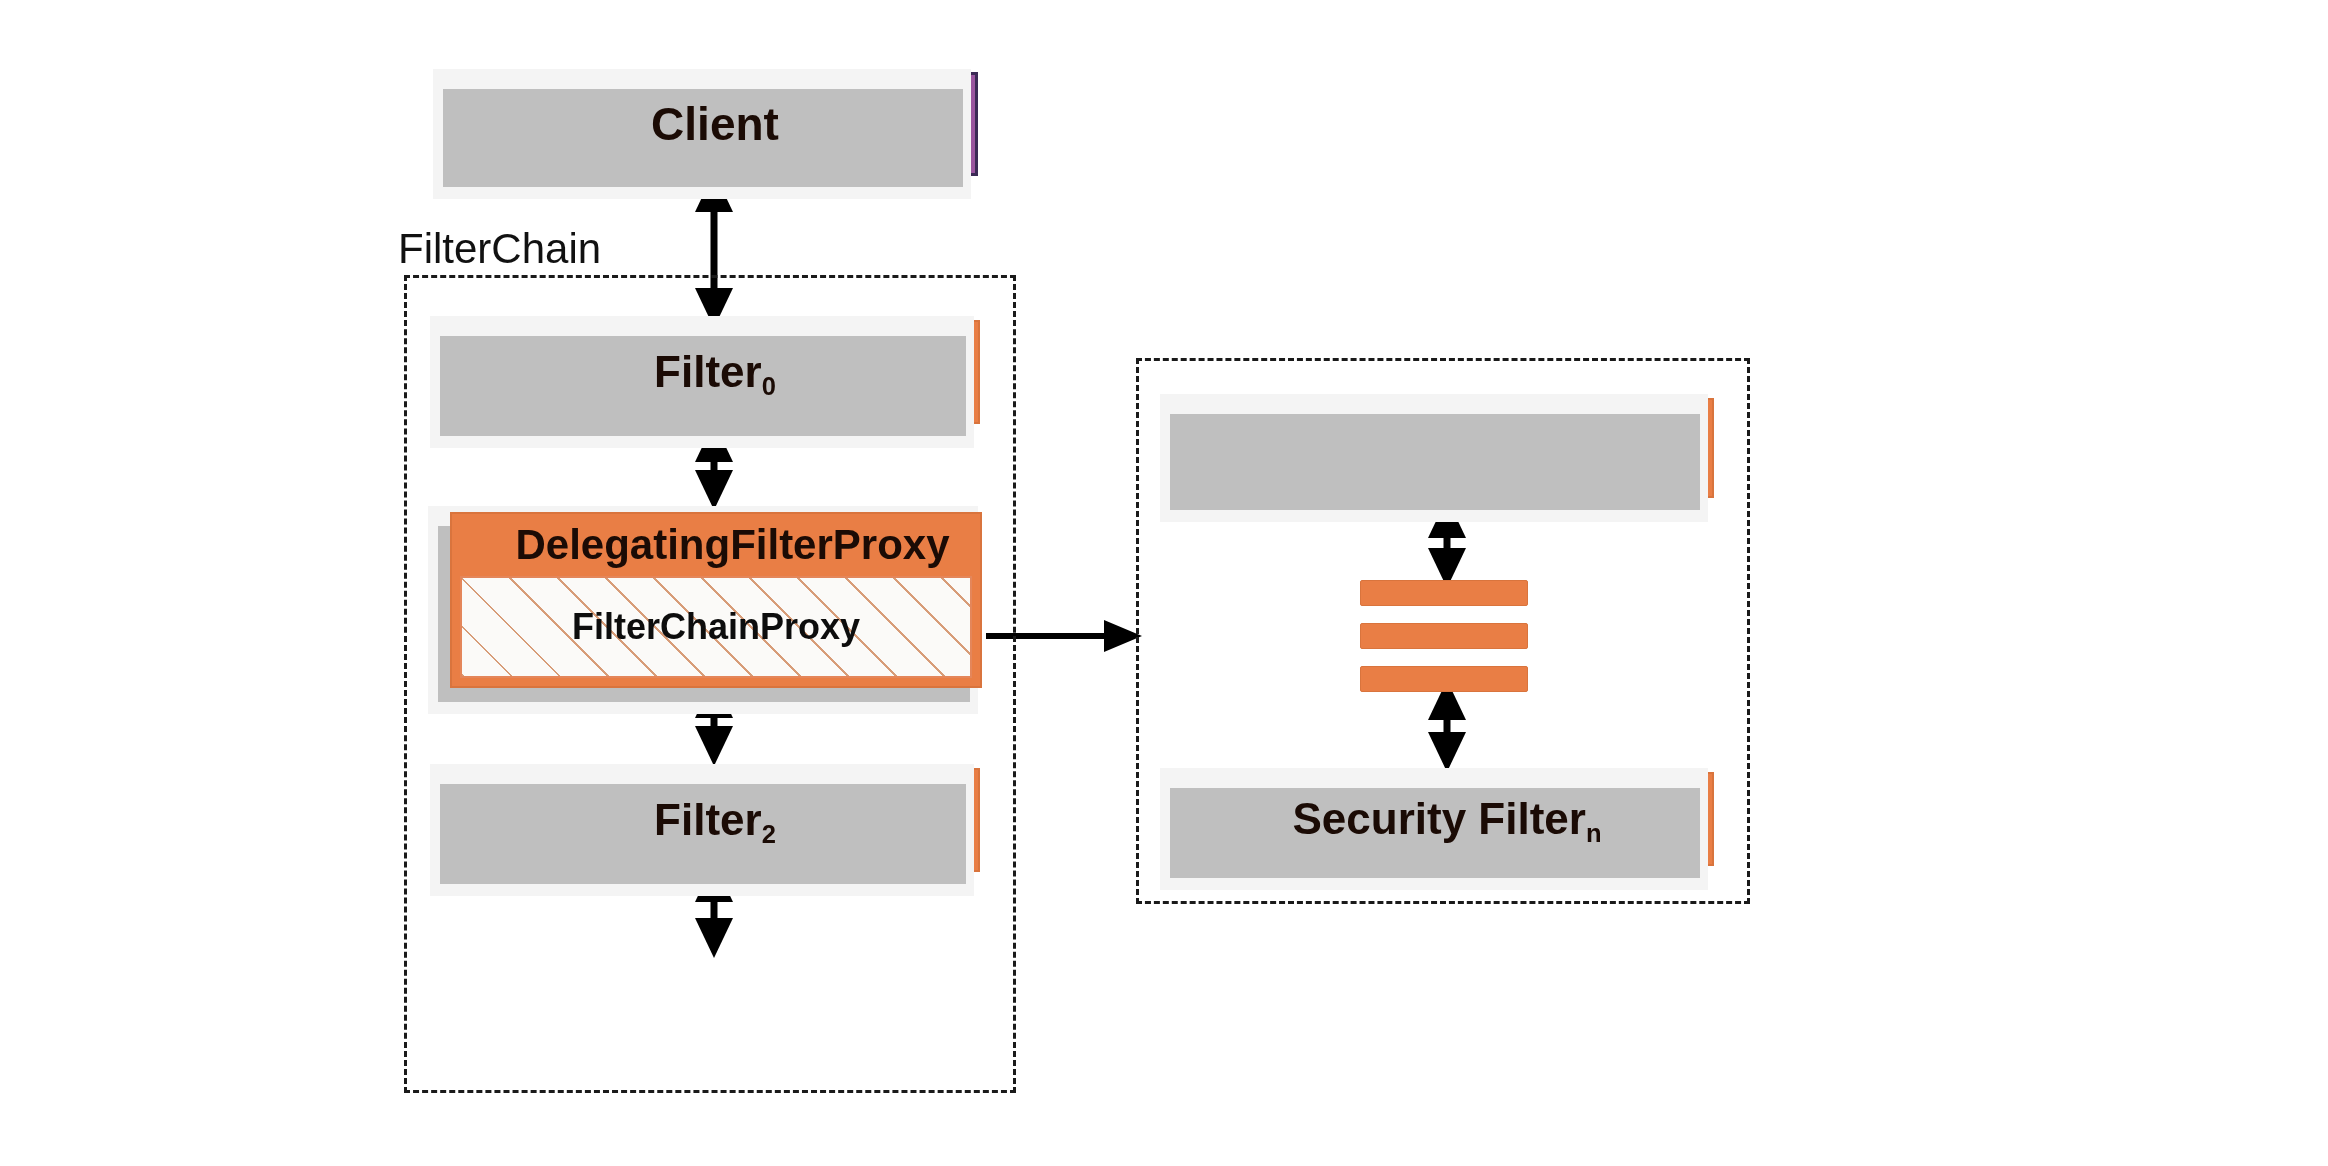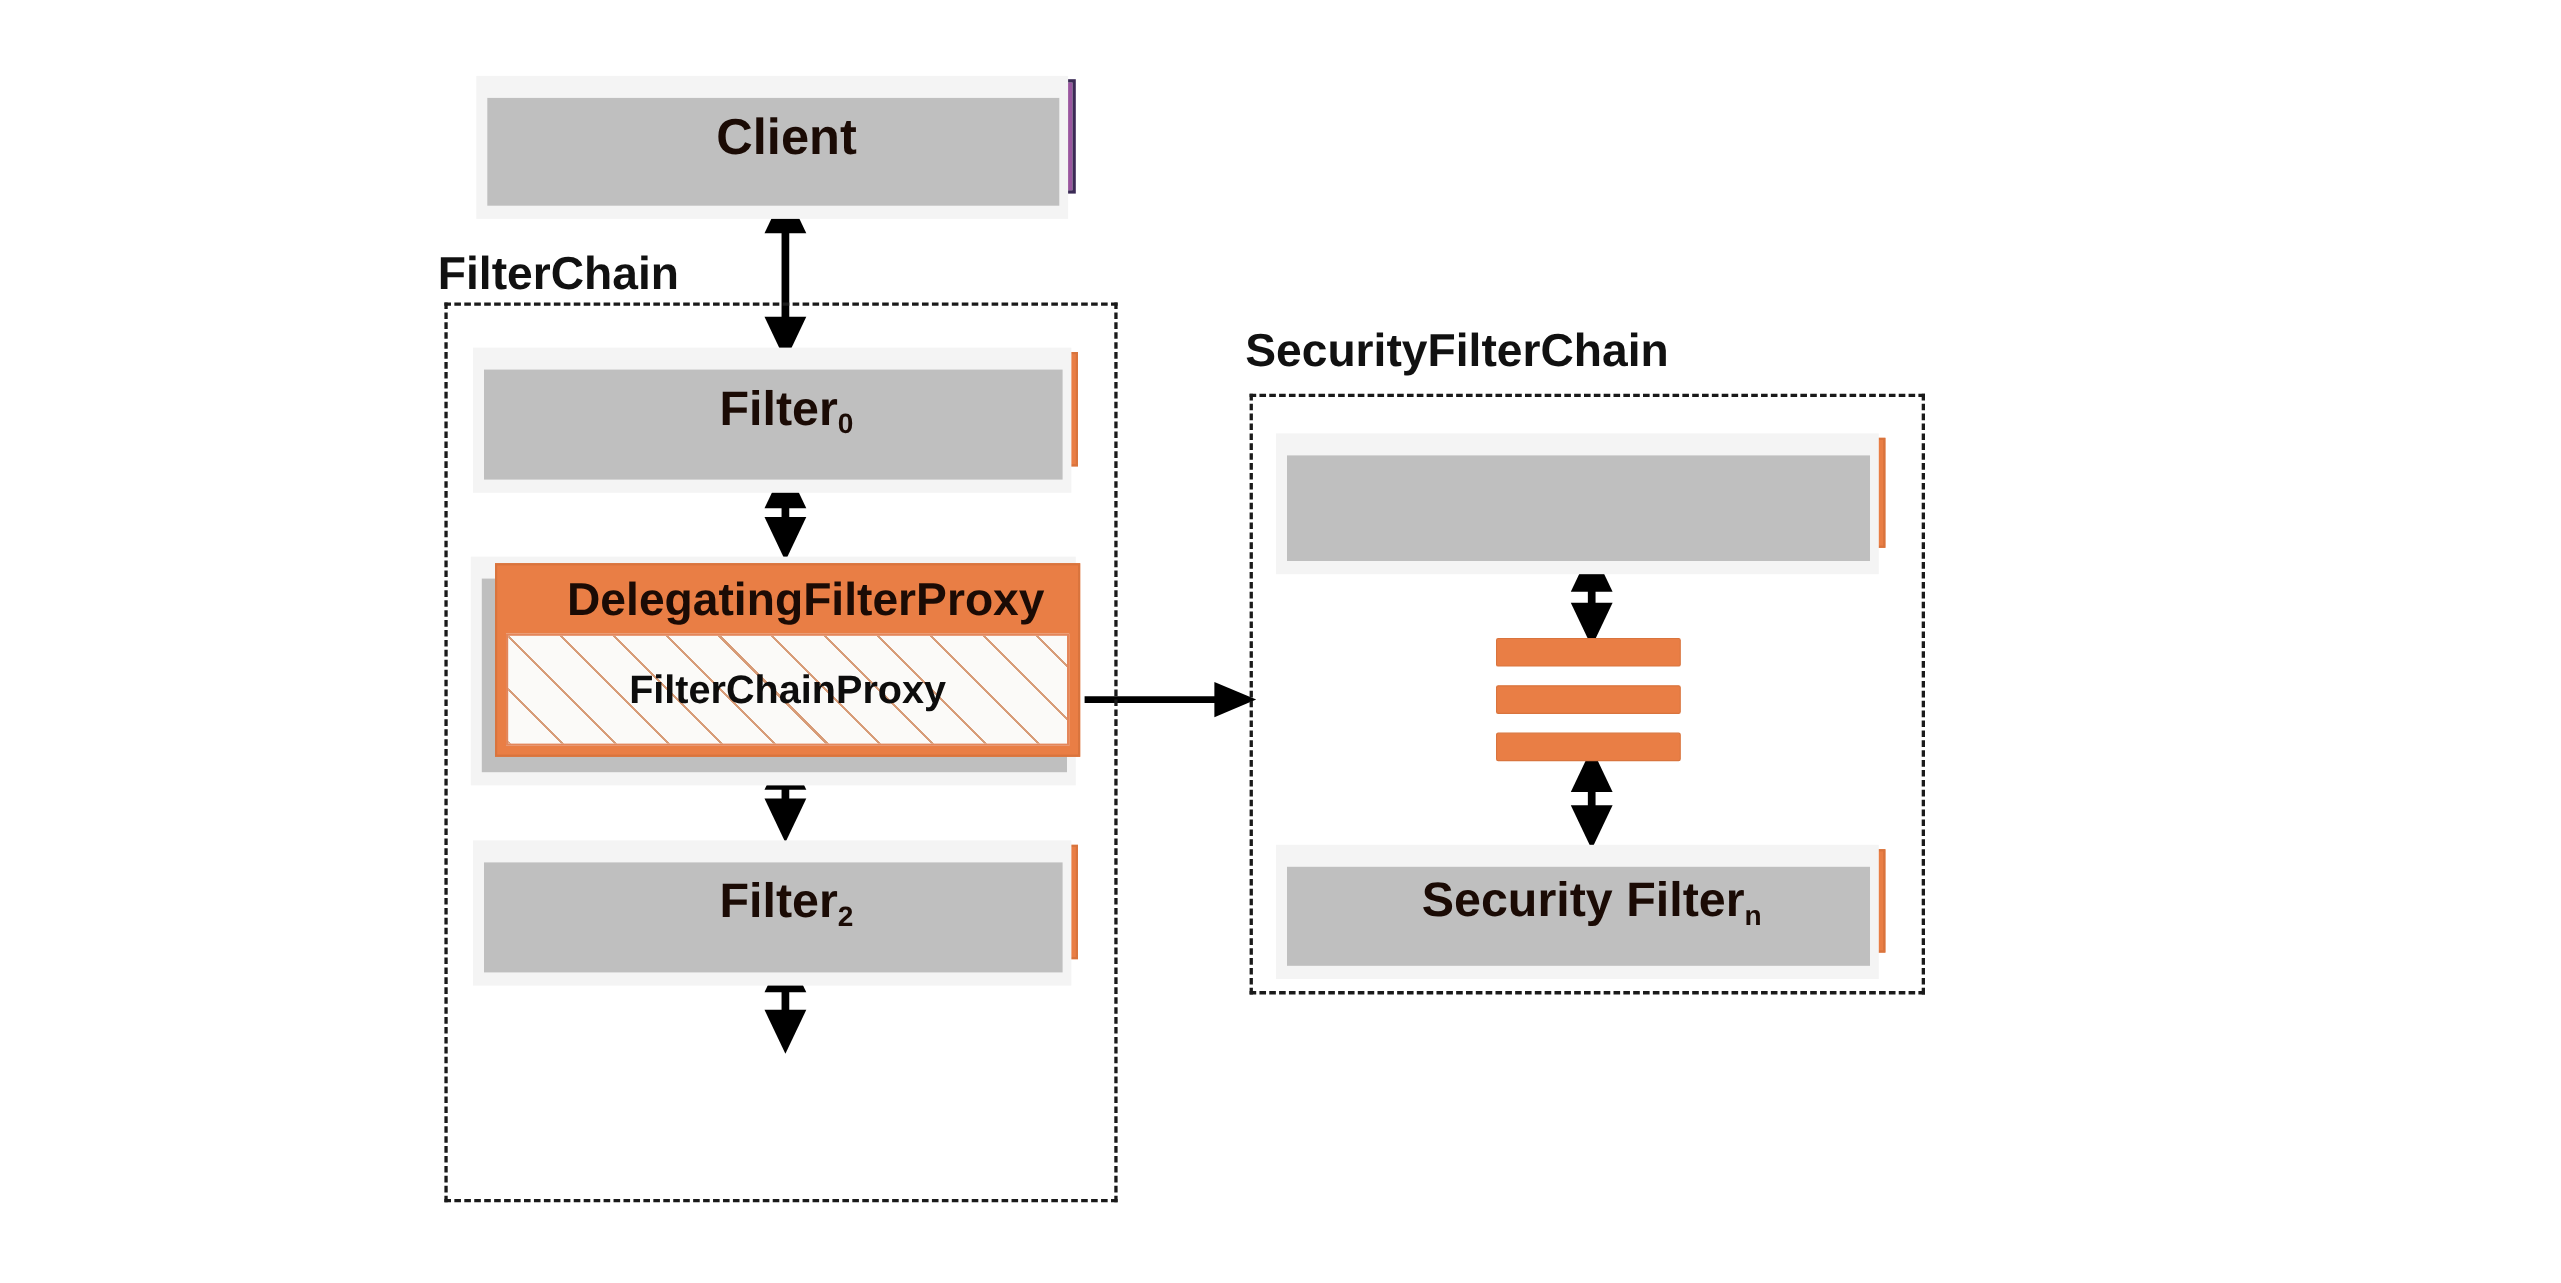--- a/index.html
+++ b/index.html
@@ -22,21 +22,21 @@
   
   .group-box {
     position: absolute;
     border: 3px dashed #1a1a1a;
     background: transparent;
     box-sizing: border-box;
   }
   .group-label {
     position: absolute;
     font-size: 42px;
-    font-weight: 700;
+    font-weight: 400;
     color: #111111;
     letter-spacing: 0px;
     white-space: nowrap;
     line-height: 1;
   }
 
   
   .node {
     position: absolute;
     box-sizing: border-box;
@@ -254,21 +254,20 @@
 
   <div class="node node-orange" style="left:450px; top:768px; width:530px; height:104px; font-size:44px; z-index:5;">
     <span class="halo"></span>
     <span class="shadow"></span>
     <span class="label">
       <span>Filter</span><sub>2</sub>
     </span>
   </div>
 
 
-  <div class="group-label" style="left:1132px; top:298px;">SecurityFilterChain</div>
 
   <div class="group-box" style="left:1136px; top:358px; width:614px; height:546px;"></div>
 
   <div class="node node-orange" style="left:1180px; top:398px; width:534px; height:100px; font-size:44px; z-index:5;">
     <span class="halo"></span>
     <span class="shadow"></span>
   </div>
 
   <div style="position:absolute; left:1360px; top:580px; width:168px; height:112px; z-index:5;">
     <div class="stack-bar" style="left:0; top:0;  width:168px; height:26px;"></div>

